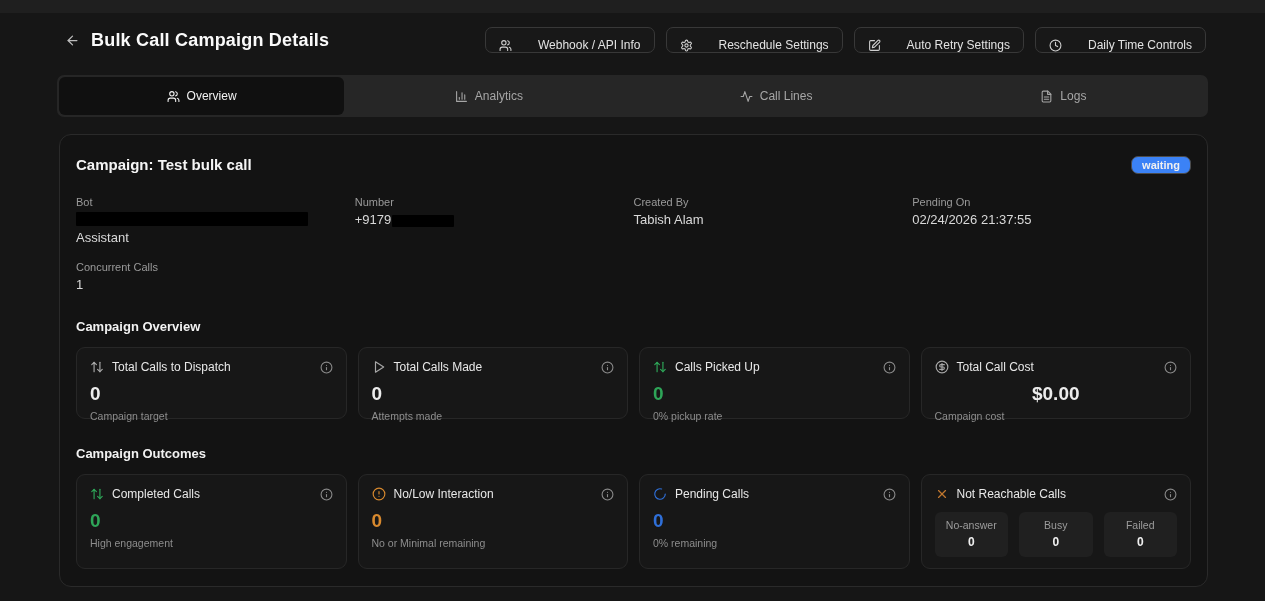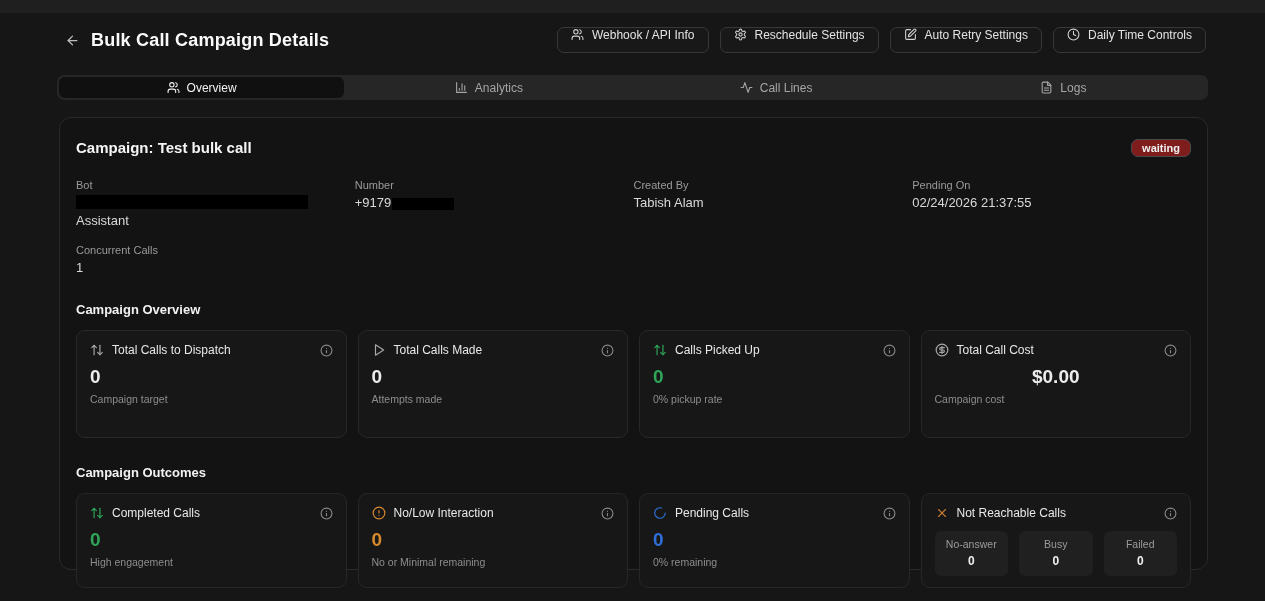--- a/index.html
+++ b/index.html
@@ -12,69 +12,69 @@
   .top-strip { height:13px; background:#1f1f1f; }
 
   
   .header { margin:14px 59px 0 63px; height:26px; display:flex; align-items:center; }
   .back-btn { width:18px; height:18px; display:flex; align-items:center; justify-content:center;
     color:#bdbdbd; cursor:pointer; background:none; border:none; }
   .back-btn svg { width:15px; height:15px; }
   .page-title { margin-left:10px; font-size:18px; font-weight:700; color:#fafafa; letter-spacing:.2px; }
   .header-actions { margin-left:auto; display:flex; gap:11px; }
   .action-btn {
-    display:flex; align-items:flex-start; gap:8px; height:26px; padding:0 13px;
+    display:flex; align-items:flex-end; gap:26px; height:26px; padding:0 13px;
     background:#181818; border:1px solid #383838; border-radius:7px;
     color:#e3e3e3; font-size:12px; font-family:inherit; cursor:pointer; white-space:nowrap;
   }
   .action-btn .ic { display:flex; color:#cfcfcf; }
   .action-btn svg { width:13px; height:13px; }
 
   
   .tabbar {
-    margin:22px 57px 0 57px; height:25px; background:#262626;
+    margin:22px 57px 0 57px; height:42px; background:#262626;
     border-radius:7px; display:flex; padding:2px; gap:2px;
   }
   .tab {
     flex:1; display:flex; align-items:center; justify-content:center; gap:7px;
     font-size:12px; color:#a6a6a6; border-radius:6px; cursor:pointer;
     background:transparent; border:none; font-family:inherit;
   }
   .tab.active { background:#101010; color:#f2f2f2; }
   .tab svg { width:13px; height:13px; }
 
   
   .panel {
     margin:17px 57px 0 59px; height:453px;
     background:#131313; border:1px solid #2a2a2a; border-radius:12px;
     padding:21px 16px 16px 16px;
   }
   .campaign-head { display:flex; align-items:flex-start; }
   .campaign-title { font-size:15px; font-weight:700; color:#f5f5f5; }
   .status-badge {
     margin-left:auto; font-size:11px; font-weight:700; color:#f0f0f0;
-    border:1px solid #4b4b4b; background:#7f1d1d; border-radius:7px; padding:2px 10px;
+    border:1px solid #4b4b4b; background:#3b82f6; border-radius:7px; padding:2px 10px;
   }
 
   .fields-grid { margin-top:22px; display:grid; grid-template-columns:repeat(4,1fr); }
   .field-label { font-size:11px; color:#9a9a9a; }
   .field-value { margin-top:4px; font-size:13px; color:#d9d9d9; }
   .redact { background:#000; height:14px; border-radius:1px; }
   .redact.bot { width:232px; margin-top:4px; }
   .redact.num { display:inline-block; width:62px; height:12px; vertical-align:middle; margin-left:1px; }
   .field-row2 { margin-top:16px; }
 
   .section-heading { margin-top:27px; font-size:13px; font-weight:700; color:#f2f2f2; }
 
   .cards { margin-top:13px; display:grid; grid-template-columns:repeat(4,1fr); gap:11px; }
   .card {
     background:#171717; border:1px solid #272727; border-radius:9px;
     padding:12px 13px;
   }
-  .card.row1 { height:108px; }
+  .card.row1 { height:72px; }
   .card.row2 { height:95px; }
   .card-head { display:flex; align-items:center; gap:8px; }
   .card-icon { display:flex; color:#a8a8a8; }
   .card-icon svg { width:14px; height:14px; }
   .card-title { font-size:12px; color:#e8e8e8; font-weight:500; }
   .info-icon { margin-left:auto; display:flex; color:#8a8a8a; cursor:pointer; background:none; border:none; }
   .info-icon svg { width:13px; height:13px; }
   .card-value { margin-top:9px; font-size:19px; font-weight:700; color:#ececec; }
   .card-sub { margin-top:5px; font-size:10.5px; color:#8d8d8d; }
 

